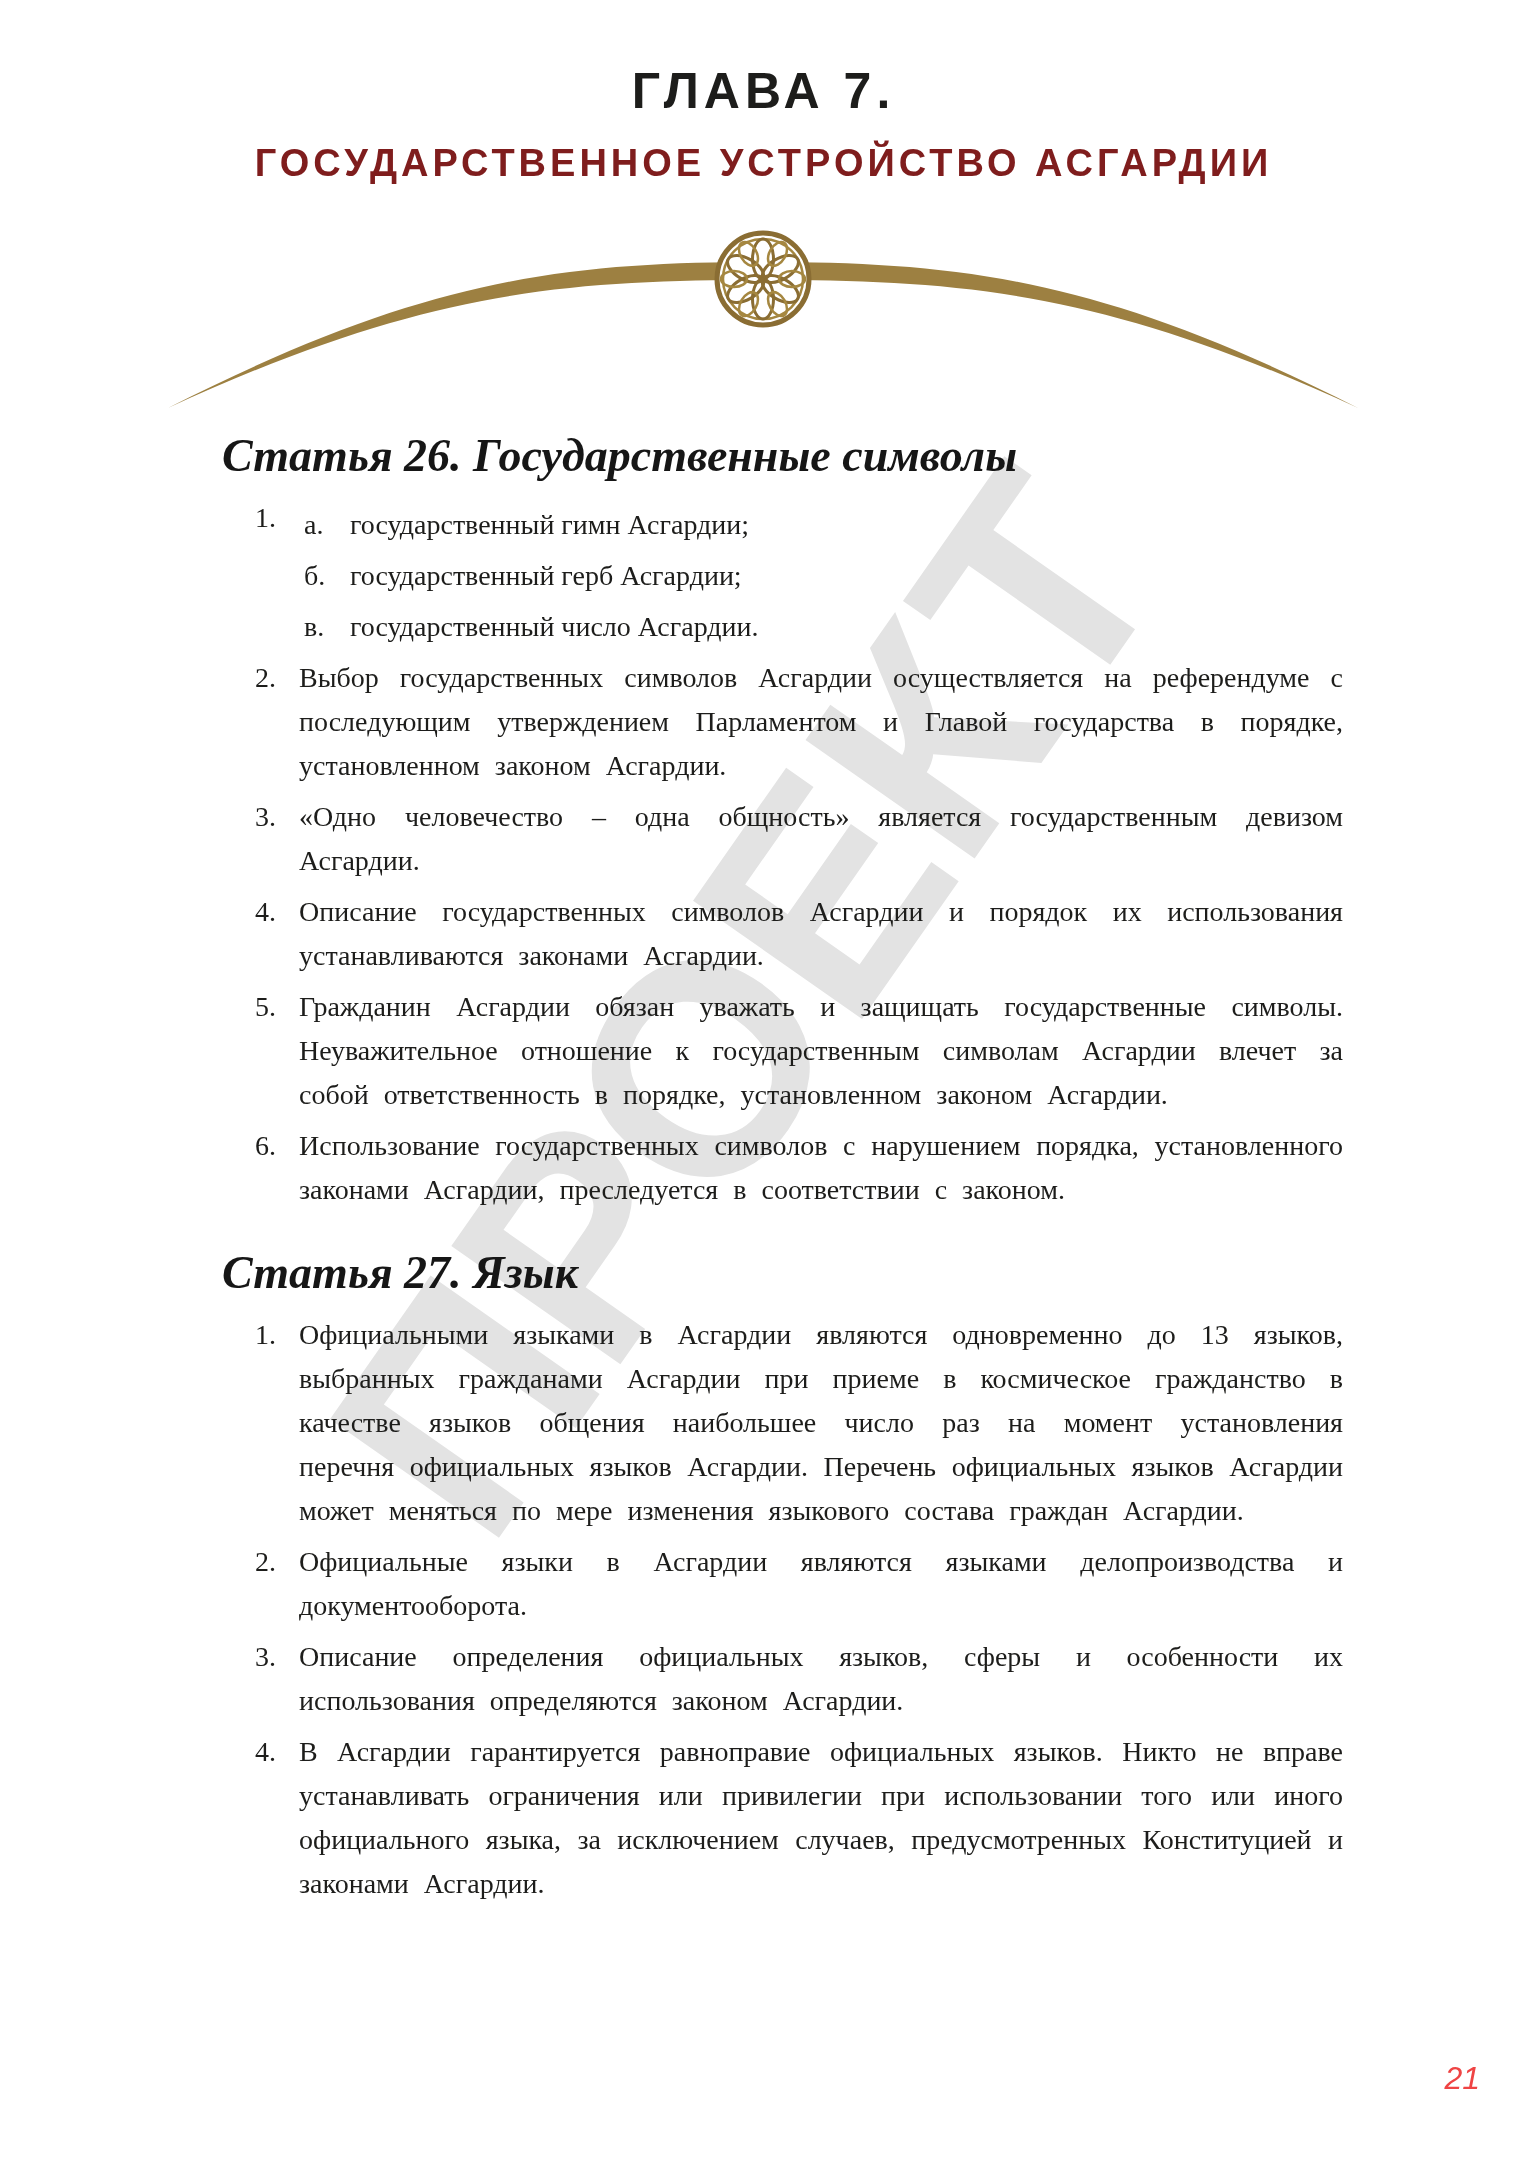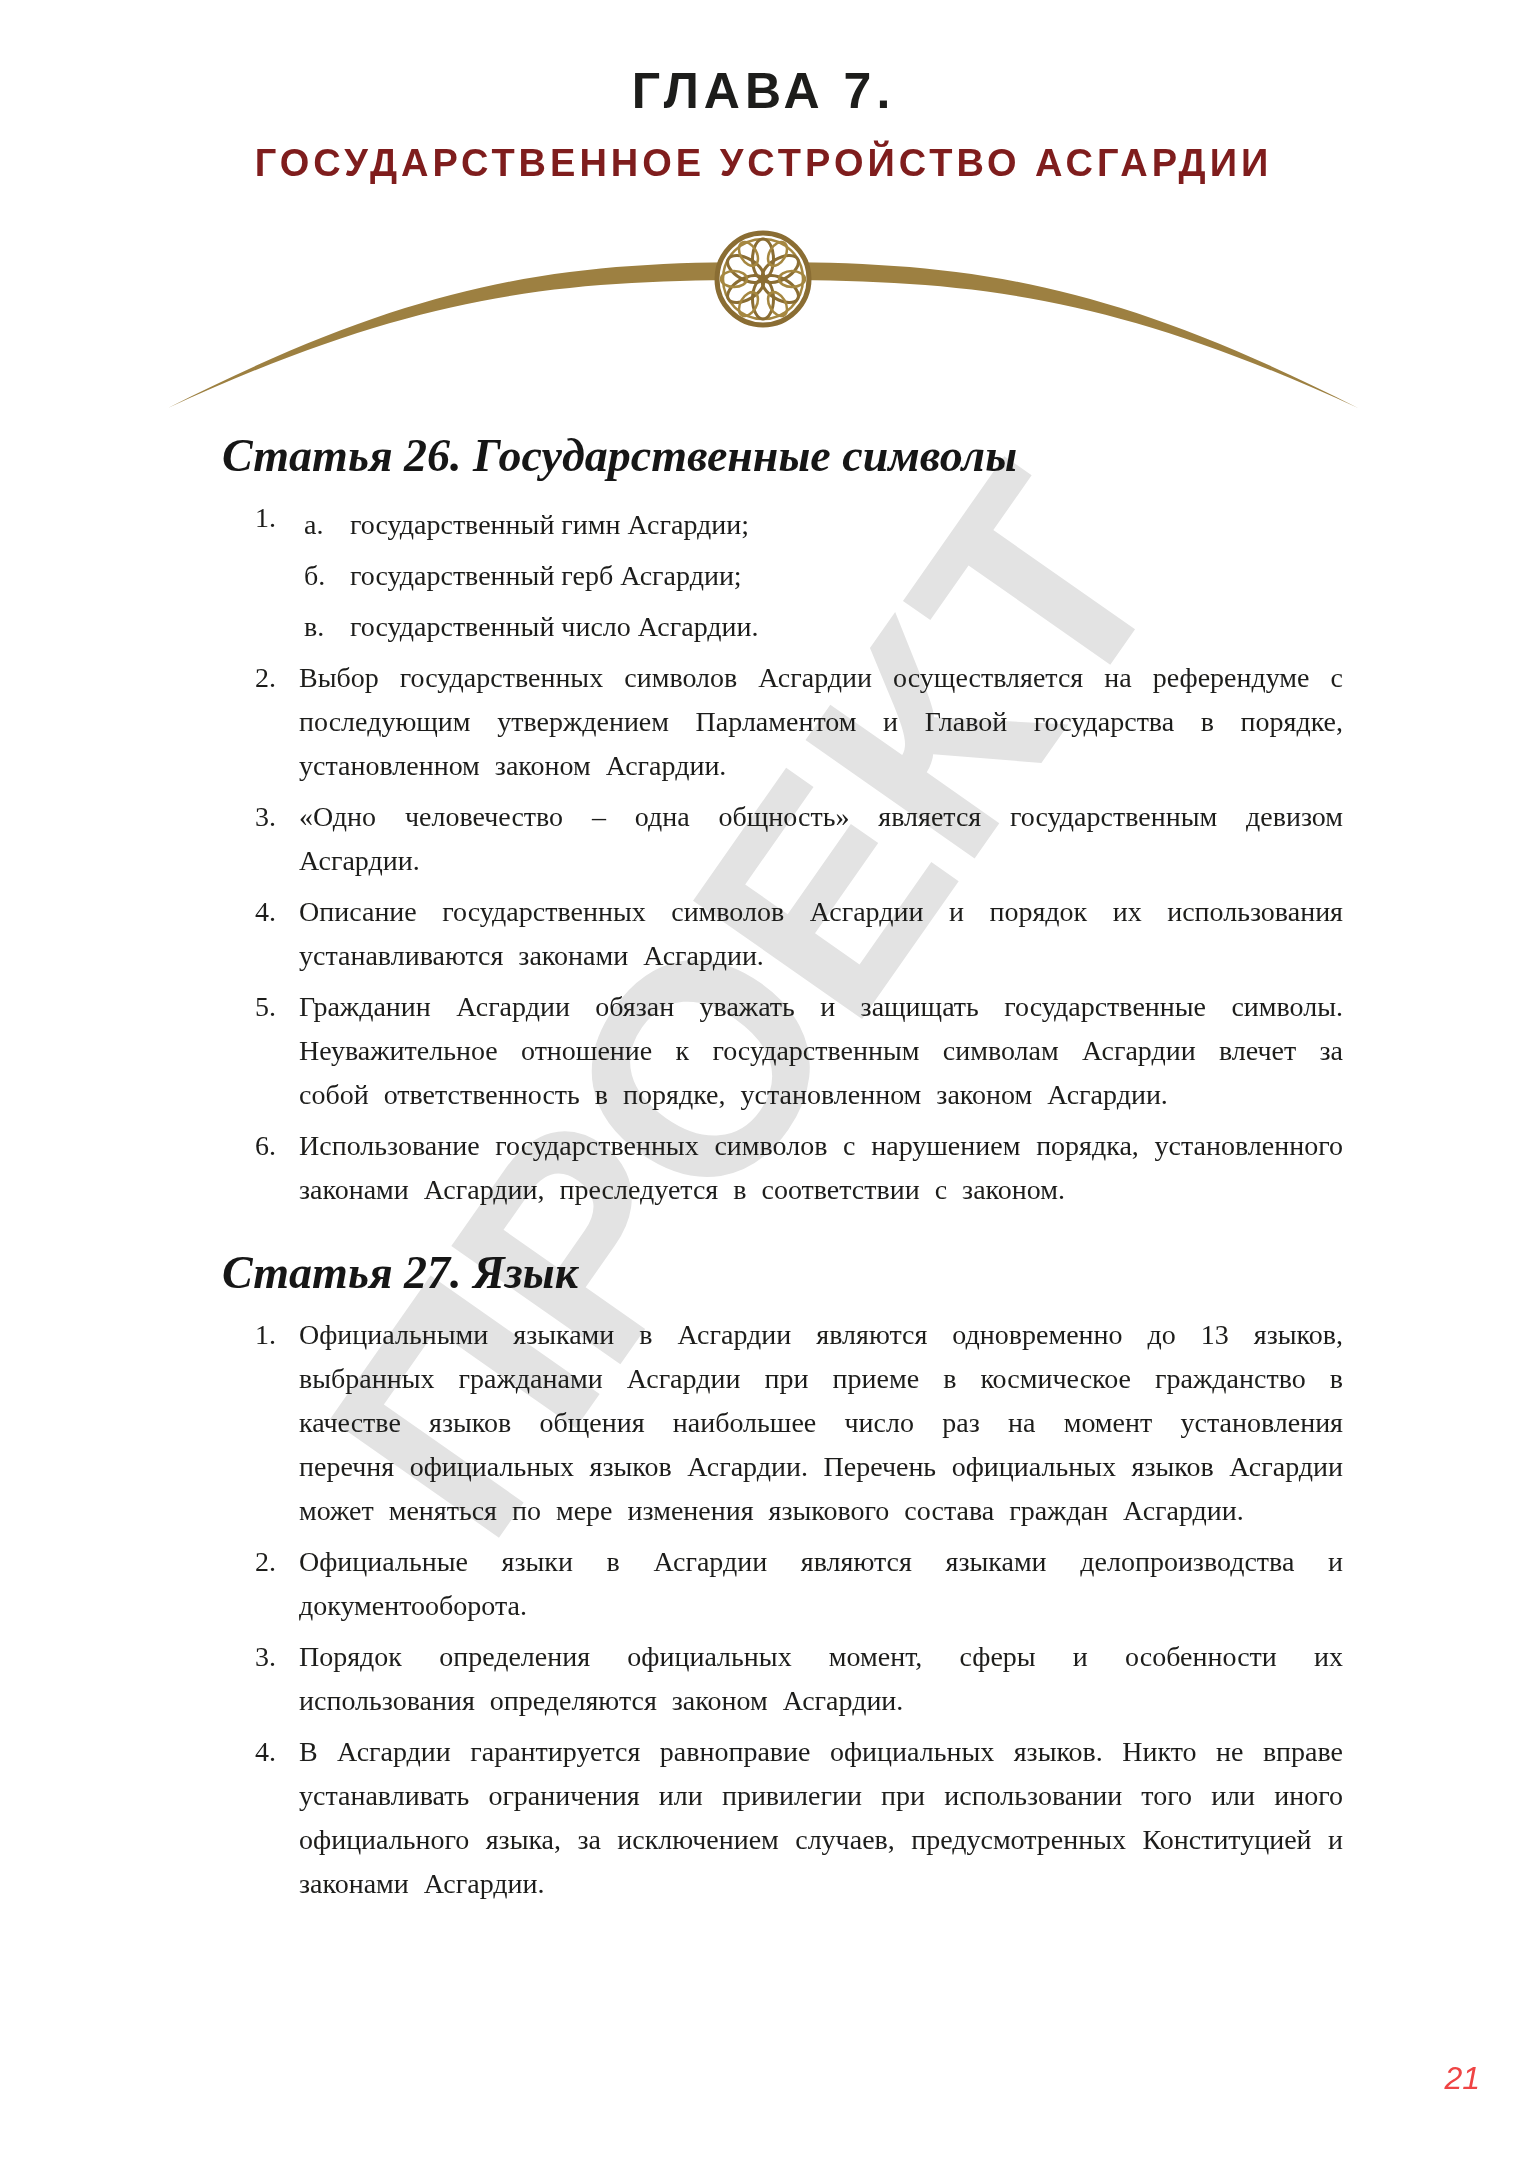--- a/index.html
+++ b/index.html
@@ -222,21 +222,21 @@
           </li>
           <li class="item">
             <span class="num">2.</span>
             <div class="item-body">
               <div class="item-text">Официальные языки в Асгардии являются языками делопроизводства и документооборота.</div>
             </div>
           </li>
           <li class="item">
             <span class="num">3.</span>
             <div class="item-body">
-              <div class="item-text">Порядок определения официальных момент, сферы и особенности их использования определяются законом Асгардии.</div>
+              <div class="item-text">Описание определения официальных языков, сферы и особенности их использования определяются законом Асгардии.</div>
             </div>
           </li>
           <li class="item">
             <span class="num">4.</span>
             <div class="item-body">
               <div class="item-text">В Асгардии гарантируется равноправие официальных языков. Никто не вправе устанавливать ограничения или привилегии при использовании того или иного официального языка, за исключением случаев, предусмотренных Конституцией и законами Асгардии.</div>
             </div>
           </li>
         </ol>
   </section>

